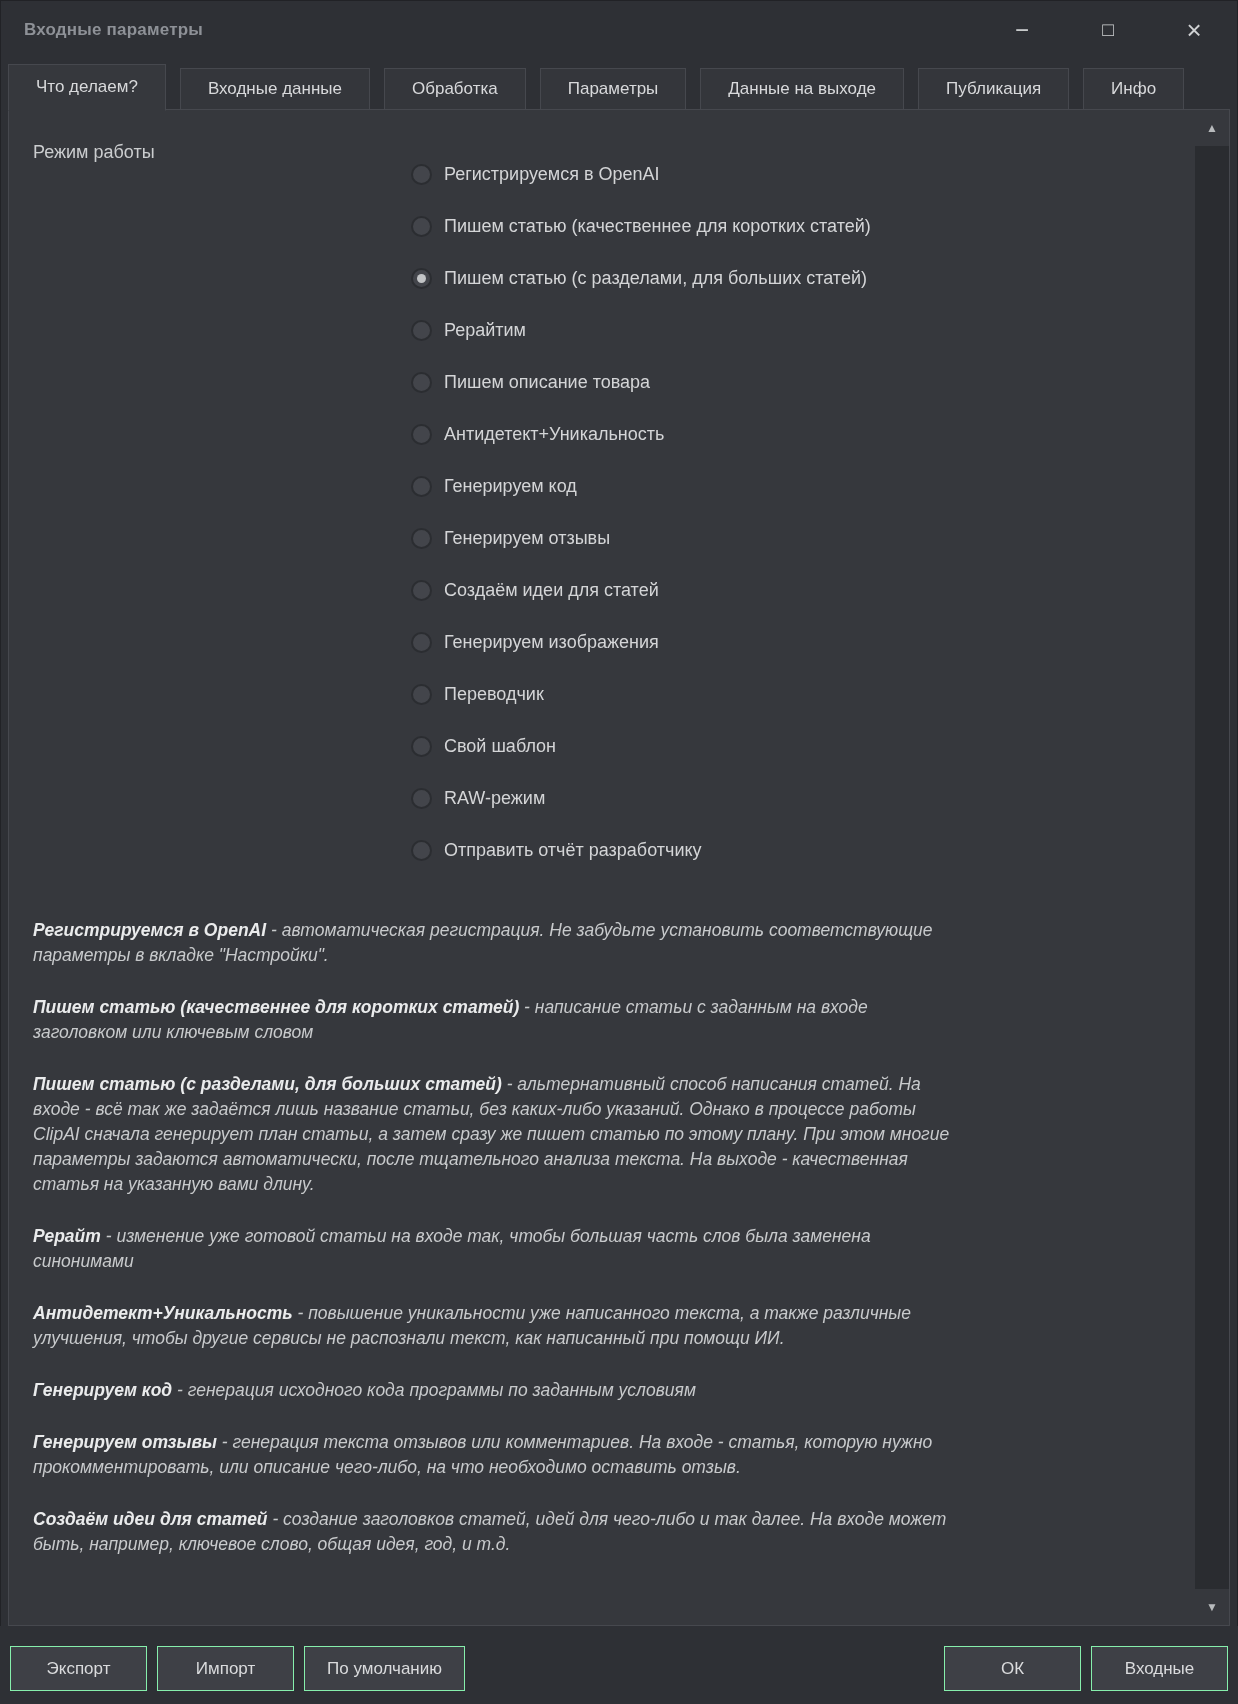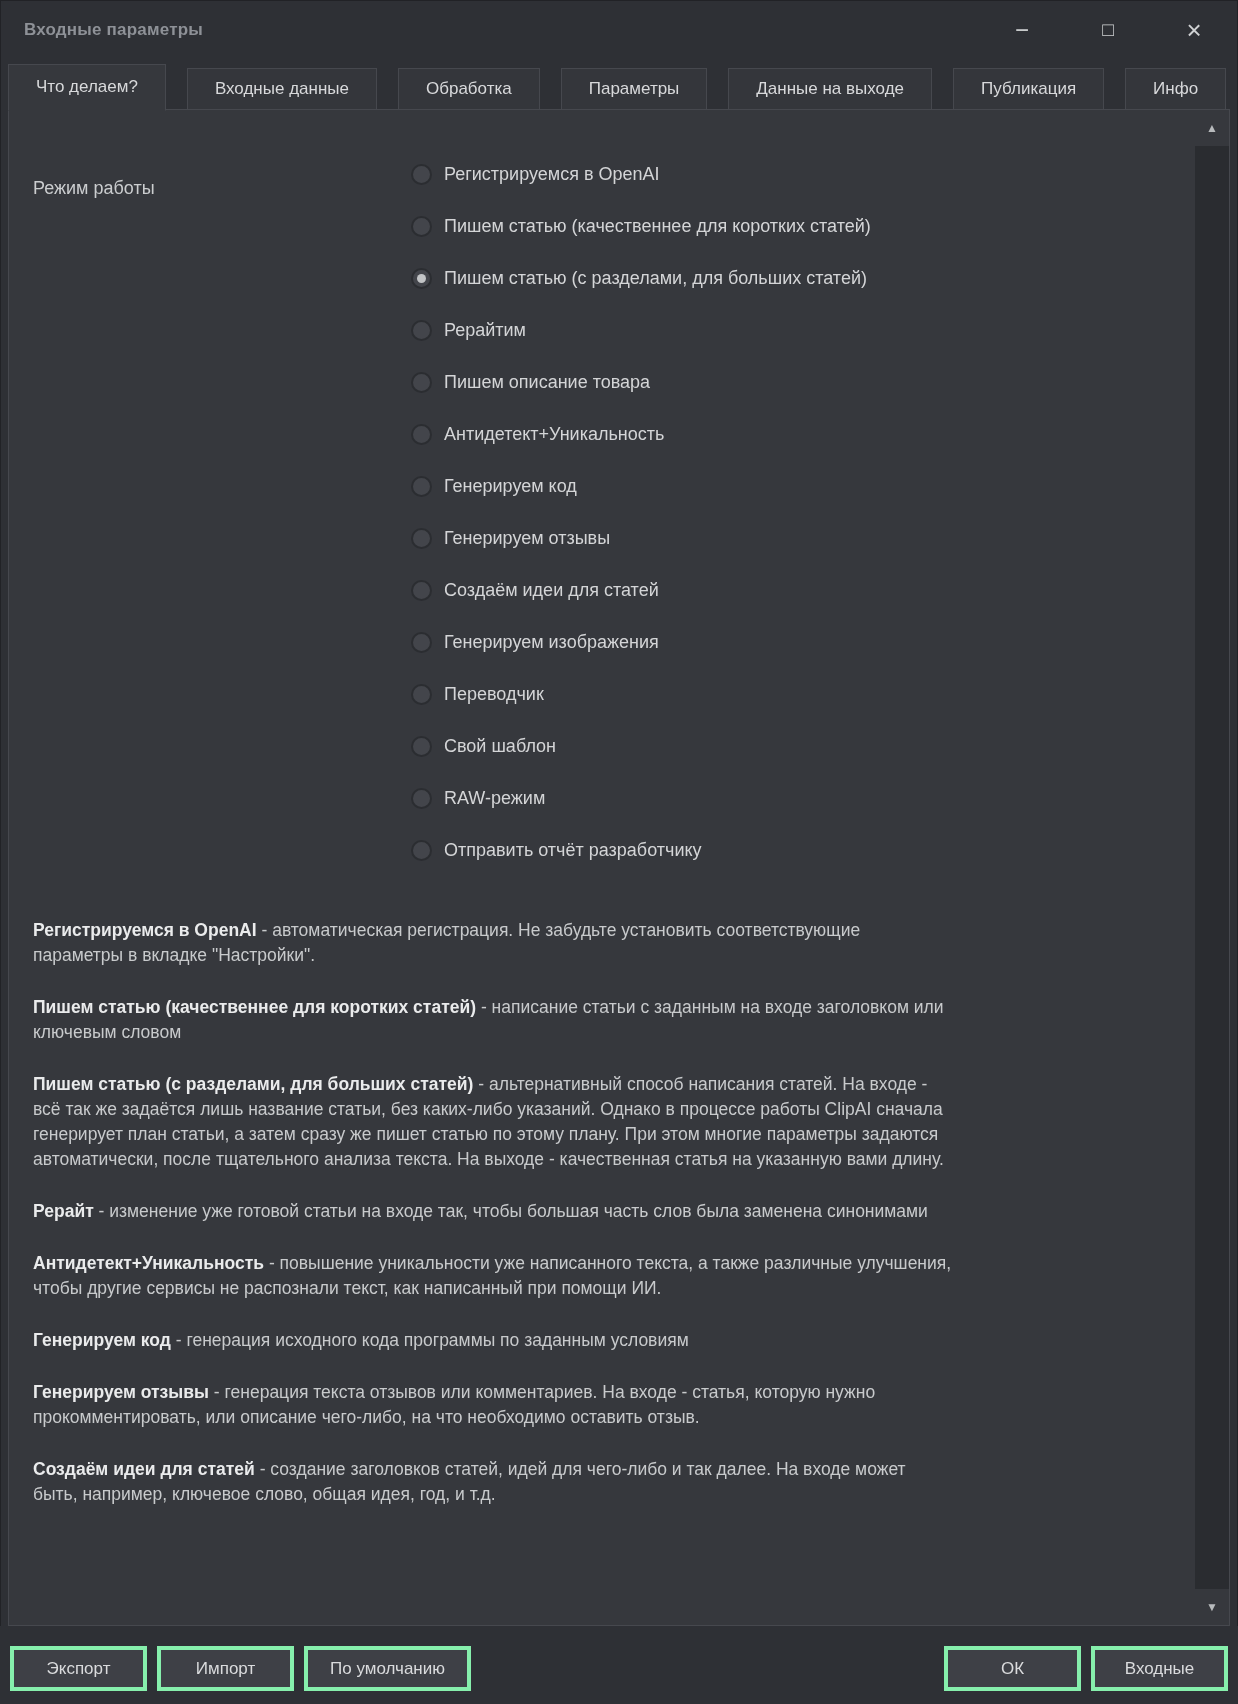--- a/index.html
+++ b/index.html
@@ -20,53 +20,53 @@
   .win-btn{
     width:36px;height:32px;display:flex;align-items:center;justify-content:center;
     color:#cfd1d3;font-size:22px;cursor:default;user-select:none;
   }
   .win-btn.mini{font-size:24px;padding-bottom:6px;}
   .win-btn.maxi{font-size:19px;}
   .win-btn.close{font-size:26px;}
   
   .tabbar{position:absolute;left:8px;top:64px;display:flex;align-items:flex-end;z-index:3;}
   .tab{
-    height:40px;line-height:40px;padding:0 27px;margin-right:21px;
+    height:40px;line-height:40px;padding:0 27px;margin-right:14px;
     background:#34363b;border:1px solid #46484e;
     color:#d8d9db;font-size:17px;white-space:nowrap;cursor:default;
   }
   .tab.active{
     height:45px;line-height:44px;
     background:#36383d;border-bottom:1px solid #36383d;
     margin-bottom:-1px;
   }
   
   .panel{
     position:absolute;left:8px;top:109px;width:1222px;height:1517px;
     background:#36383d;border:1px solid #46484e;box-sizing:border-box;
     overflow:hidden;
   }
   .mode-label{
     position:absolute;left:24px;top:32px;
-    font-size:18px;color:#cbcdcf;margin-top:36px;
+    font-size:18px;color:#cbcdcf;
   }
   .radio-list{position:absolute;left:402px;top:38px;}
   .radio-row{display:flex;align-items:center;height:52px;cursor:default;}
   .radio{
     width:21px;height:21px;border-radius:50%;
     background:#43454b;border:2px solid #2b2d31;
     box-sizing:border-box;flex:0 0 auto;
     display:flex;align-items:center;justify-content:center;
   }
   .radio.checked::after{
     content:"";width:9px;height:9px;border-radius:50%;background:#c2c4c6;
   }
   .radio-label{margin-left:12px;font-size:18px;color:#d4d5d7;white-space:nowrap;}
   
-  .descriptions{position:absolute;left:24px;top:808px;width:920px;}
+  .descriptions{position:absolute;left:24px;top:808px;width:920px;font-style:italic;}
   .descriptions p{
     margin:0 0 27px 0;font-size:17.5px;line-height:25px;color:#c8cacc;
   }
   .descriptions b{color:#eaebec;font-weight:bold;}
   
   .scrollbar{
     position:absolute;top:0;right:0;bottom:0;width:34px;
     background:#2a2c30;z-index:2;
   }
   .scroll-btn{
@@ -75,21 +75,21 @@
     color:#b7babc;font-size:12px;cursor:default;user-select:none;
   }
   .scroll-btn.up{top:0;}
   .scroll-btn.down{bottom:0;}
   
   .footer{position:absolute;left:0;top:1626px;width:100%;height:78px;background:#2e3035;}
   .footer-left{position:absolute;left:10px;top:20px;display:flex;gap:10px;}
   .footer-right{position:absolute;right:10px;top:20px;display:flex;gap:10px;border-radius:17px;}
   .btn{
     min-width:137px;height:45px;box-sizing:border-box;
-    background:#3e4046;border:4px solid #86efac;
+    background:#3e4046;border:1px solid #86efac;
     color:#dadbdd;font-size:17px;font-family:"Liberation Sans", sans-serif;
     display:flex;align-items:center;justify-content:center;
     padding:0 22px;white-space:nowrap;cursor:default;
   }
 </style>
 </head>
 <body>
 
 <div class="window">
 

